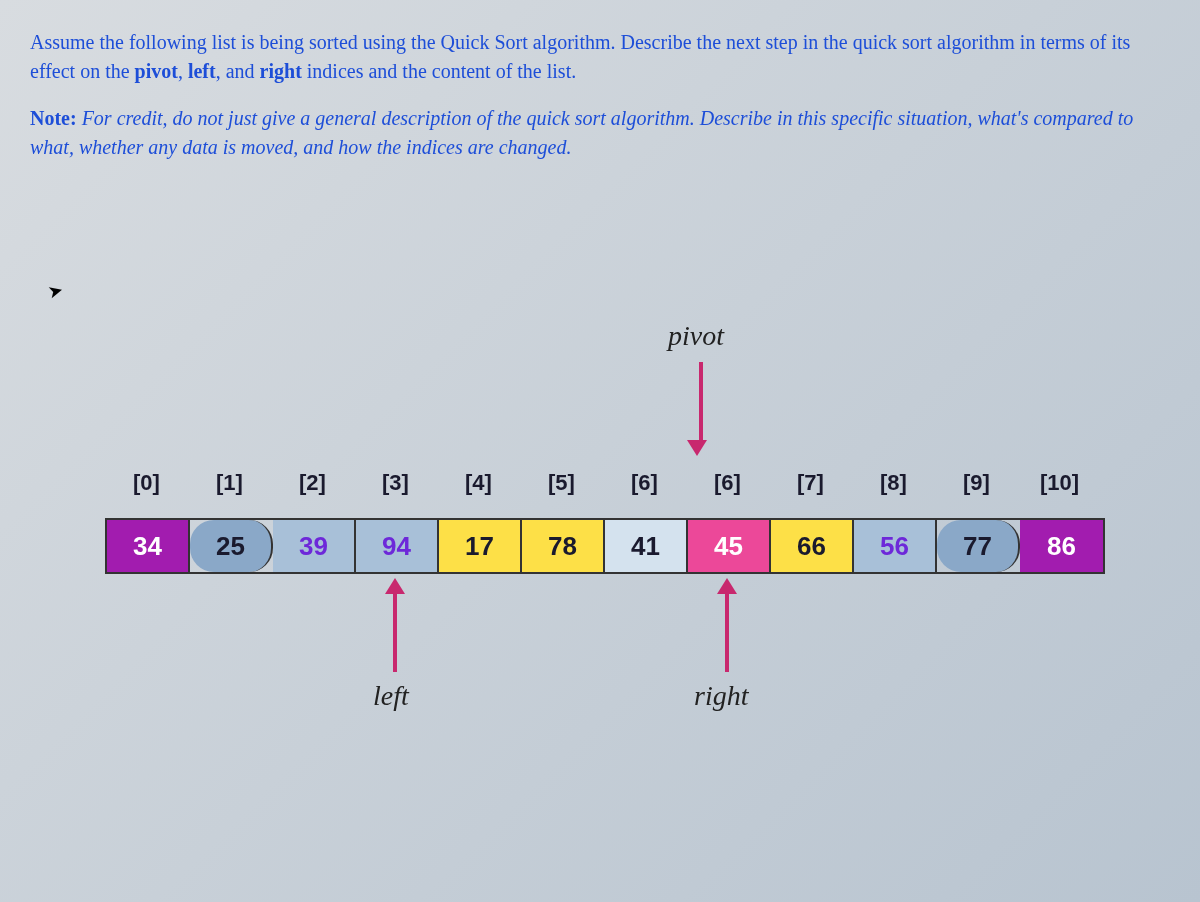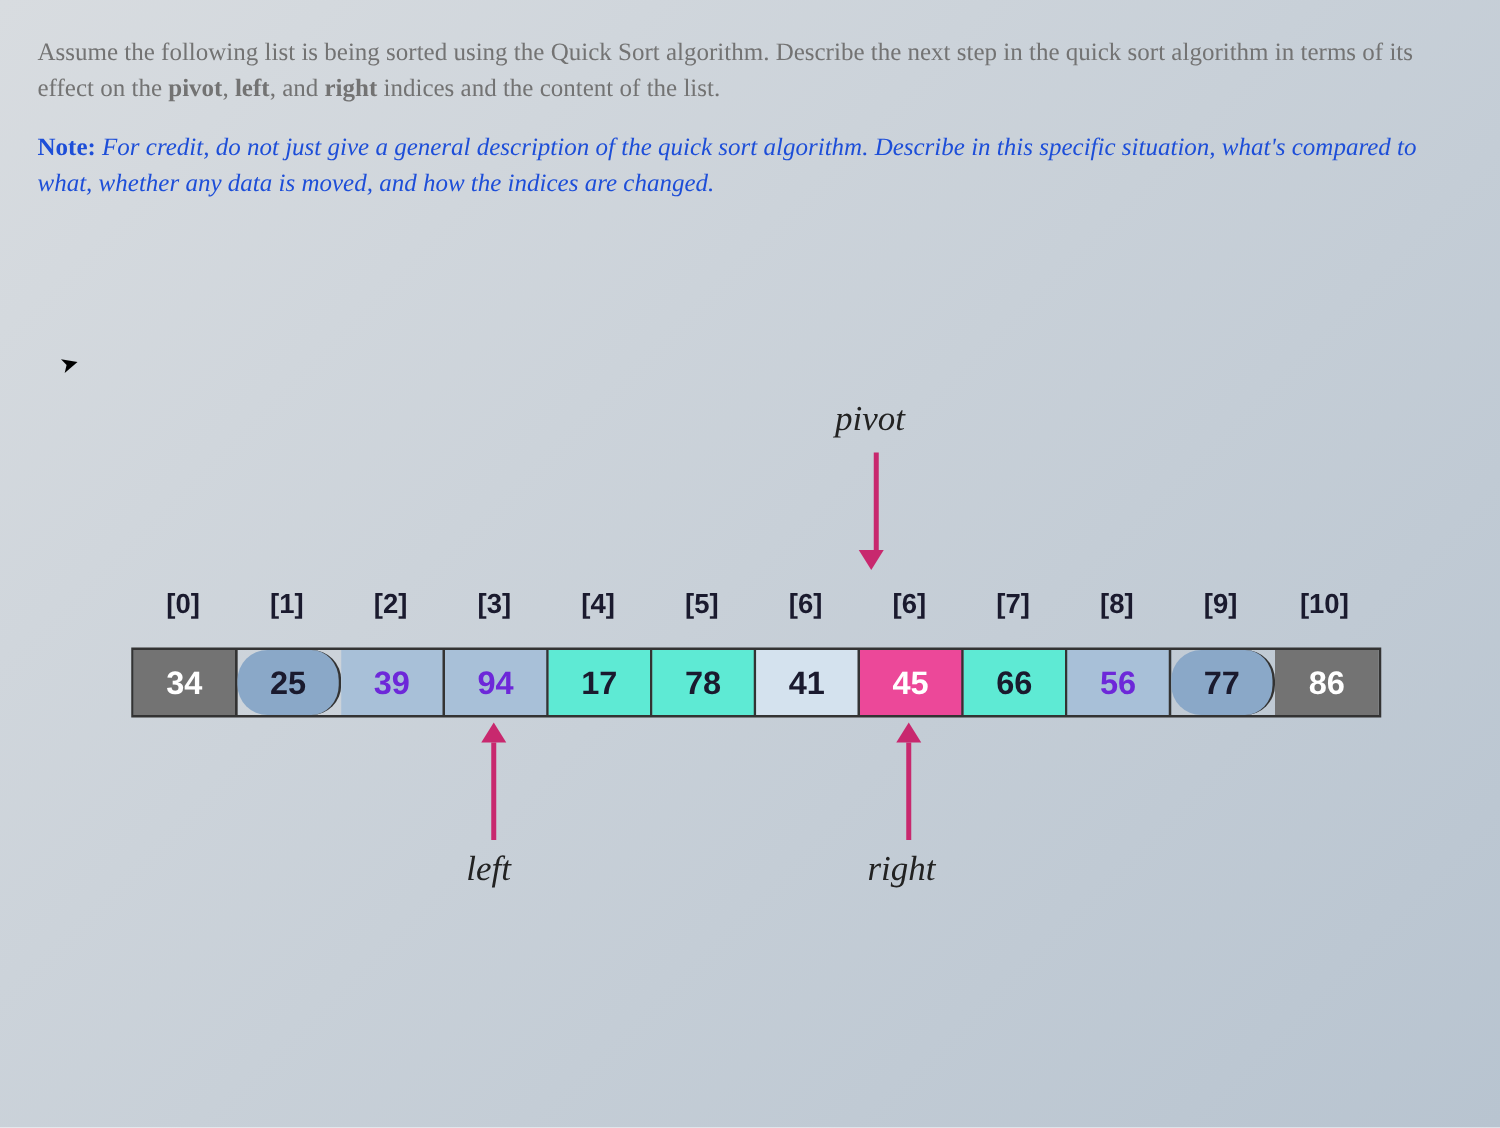--- a/index.html
+++ b/index.html
@@ -8,21 +8,21 @@
     height: 902px;
     background: linear-gradient(135deg, #d8dce0 0%, #c8d0d8 50%, #b8c4d0 100%);
     font-family: Georgia, 'Times New Roman', serif;
     padding: 28px 30px;
     position: relative;
     overflow: hidden;
   }
   .question-text {
     font-size: 20px;
     line-height: 1.45;
-    color: #737373;
+    color: #1d4ed8;
     margin-bottom: 18px;
   }
   .question-text .bold { font-weight: bold; }
   .note-text {
     font-size: 20px;
     line-height: 1.45;
     color: #1d4ed8;
     font-style: italic;
   }
   .note-text .note-label {
@@ -88,24 +88,24 @@
     display: flex;
     align-items: center;
     justify-content: center;
     font-size: 26px;
     font-weight: bold;
     color: #fff;
     border-right: 2px solid #333;
     font-family: Arial, sans-serif;
   }
   .value-cell:last-child { border-right: none; }
-  .value-cell.medium { background: #737373; }
+  .value-cell.medium { background: #a21caf; }
   .value-cell.light  { background: #8aa8c8; color: #1a1a2e; border-radius: 24px; }
   .value-cell.lighter{ background: #a8c0d8; color: #6d28d9; }
-  .value-cell.lightest{ background: #5eead4; color: #1a1a2e; }
+  .value-cell.lightest{ background: #fde047; color: #1a1a2e; }
   .value-cell.green  { background: #ec4899; }
   .value-cell.vlight { background: #d4e2ee; color: #1a1a2e; }
   .left-arrow {
     position: absolute;
     top: 258px;
     left: 393px;
   }
   .up-arrow .head {
     width: 0; height: 0;
     border-left: 10px solid transparent;

